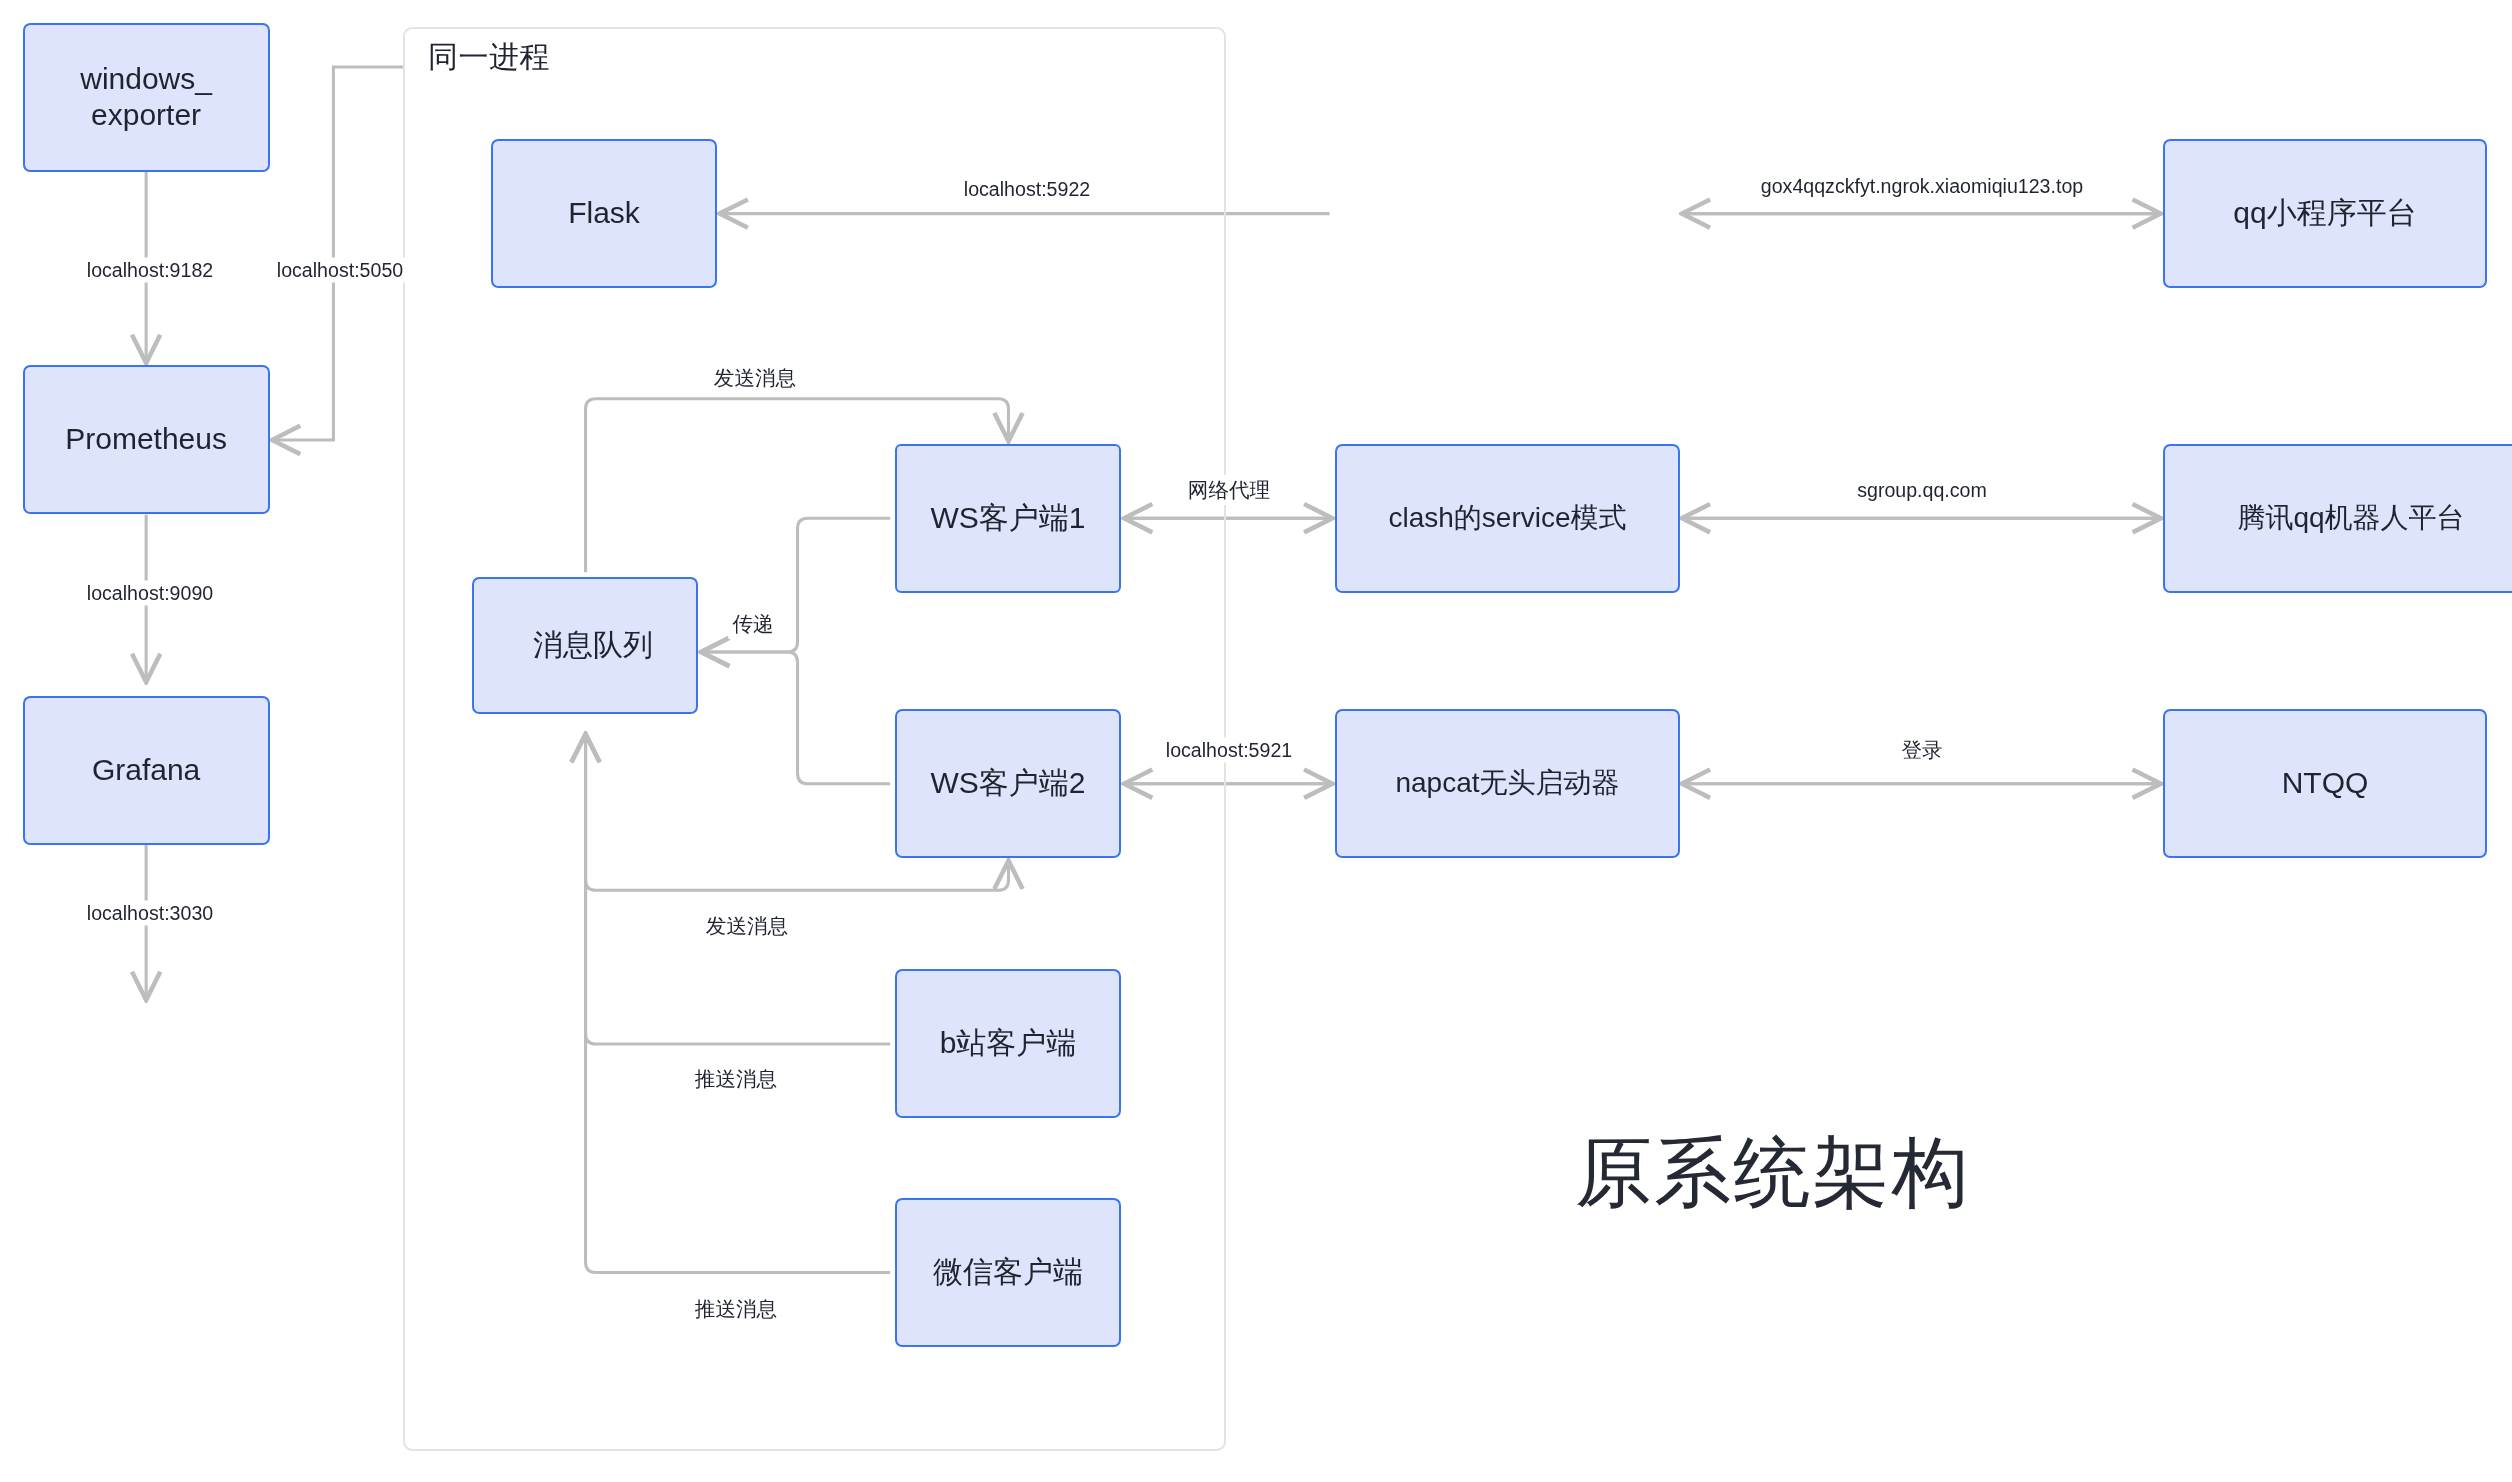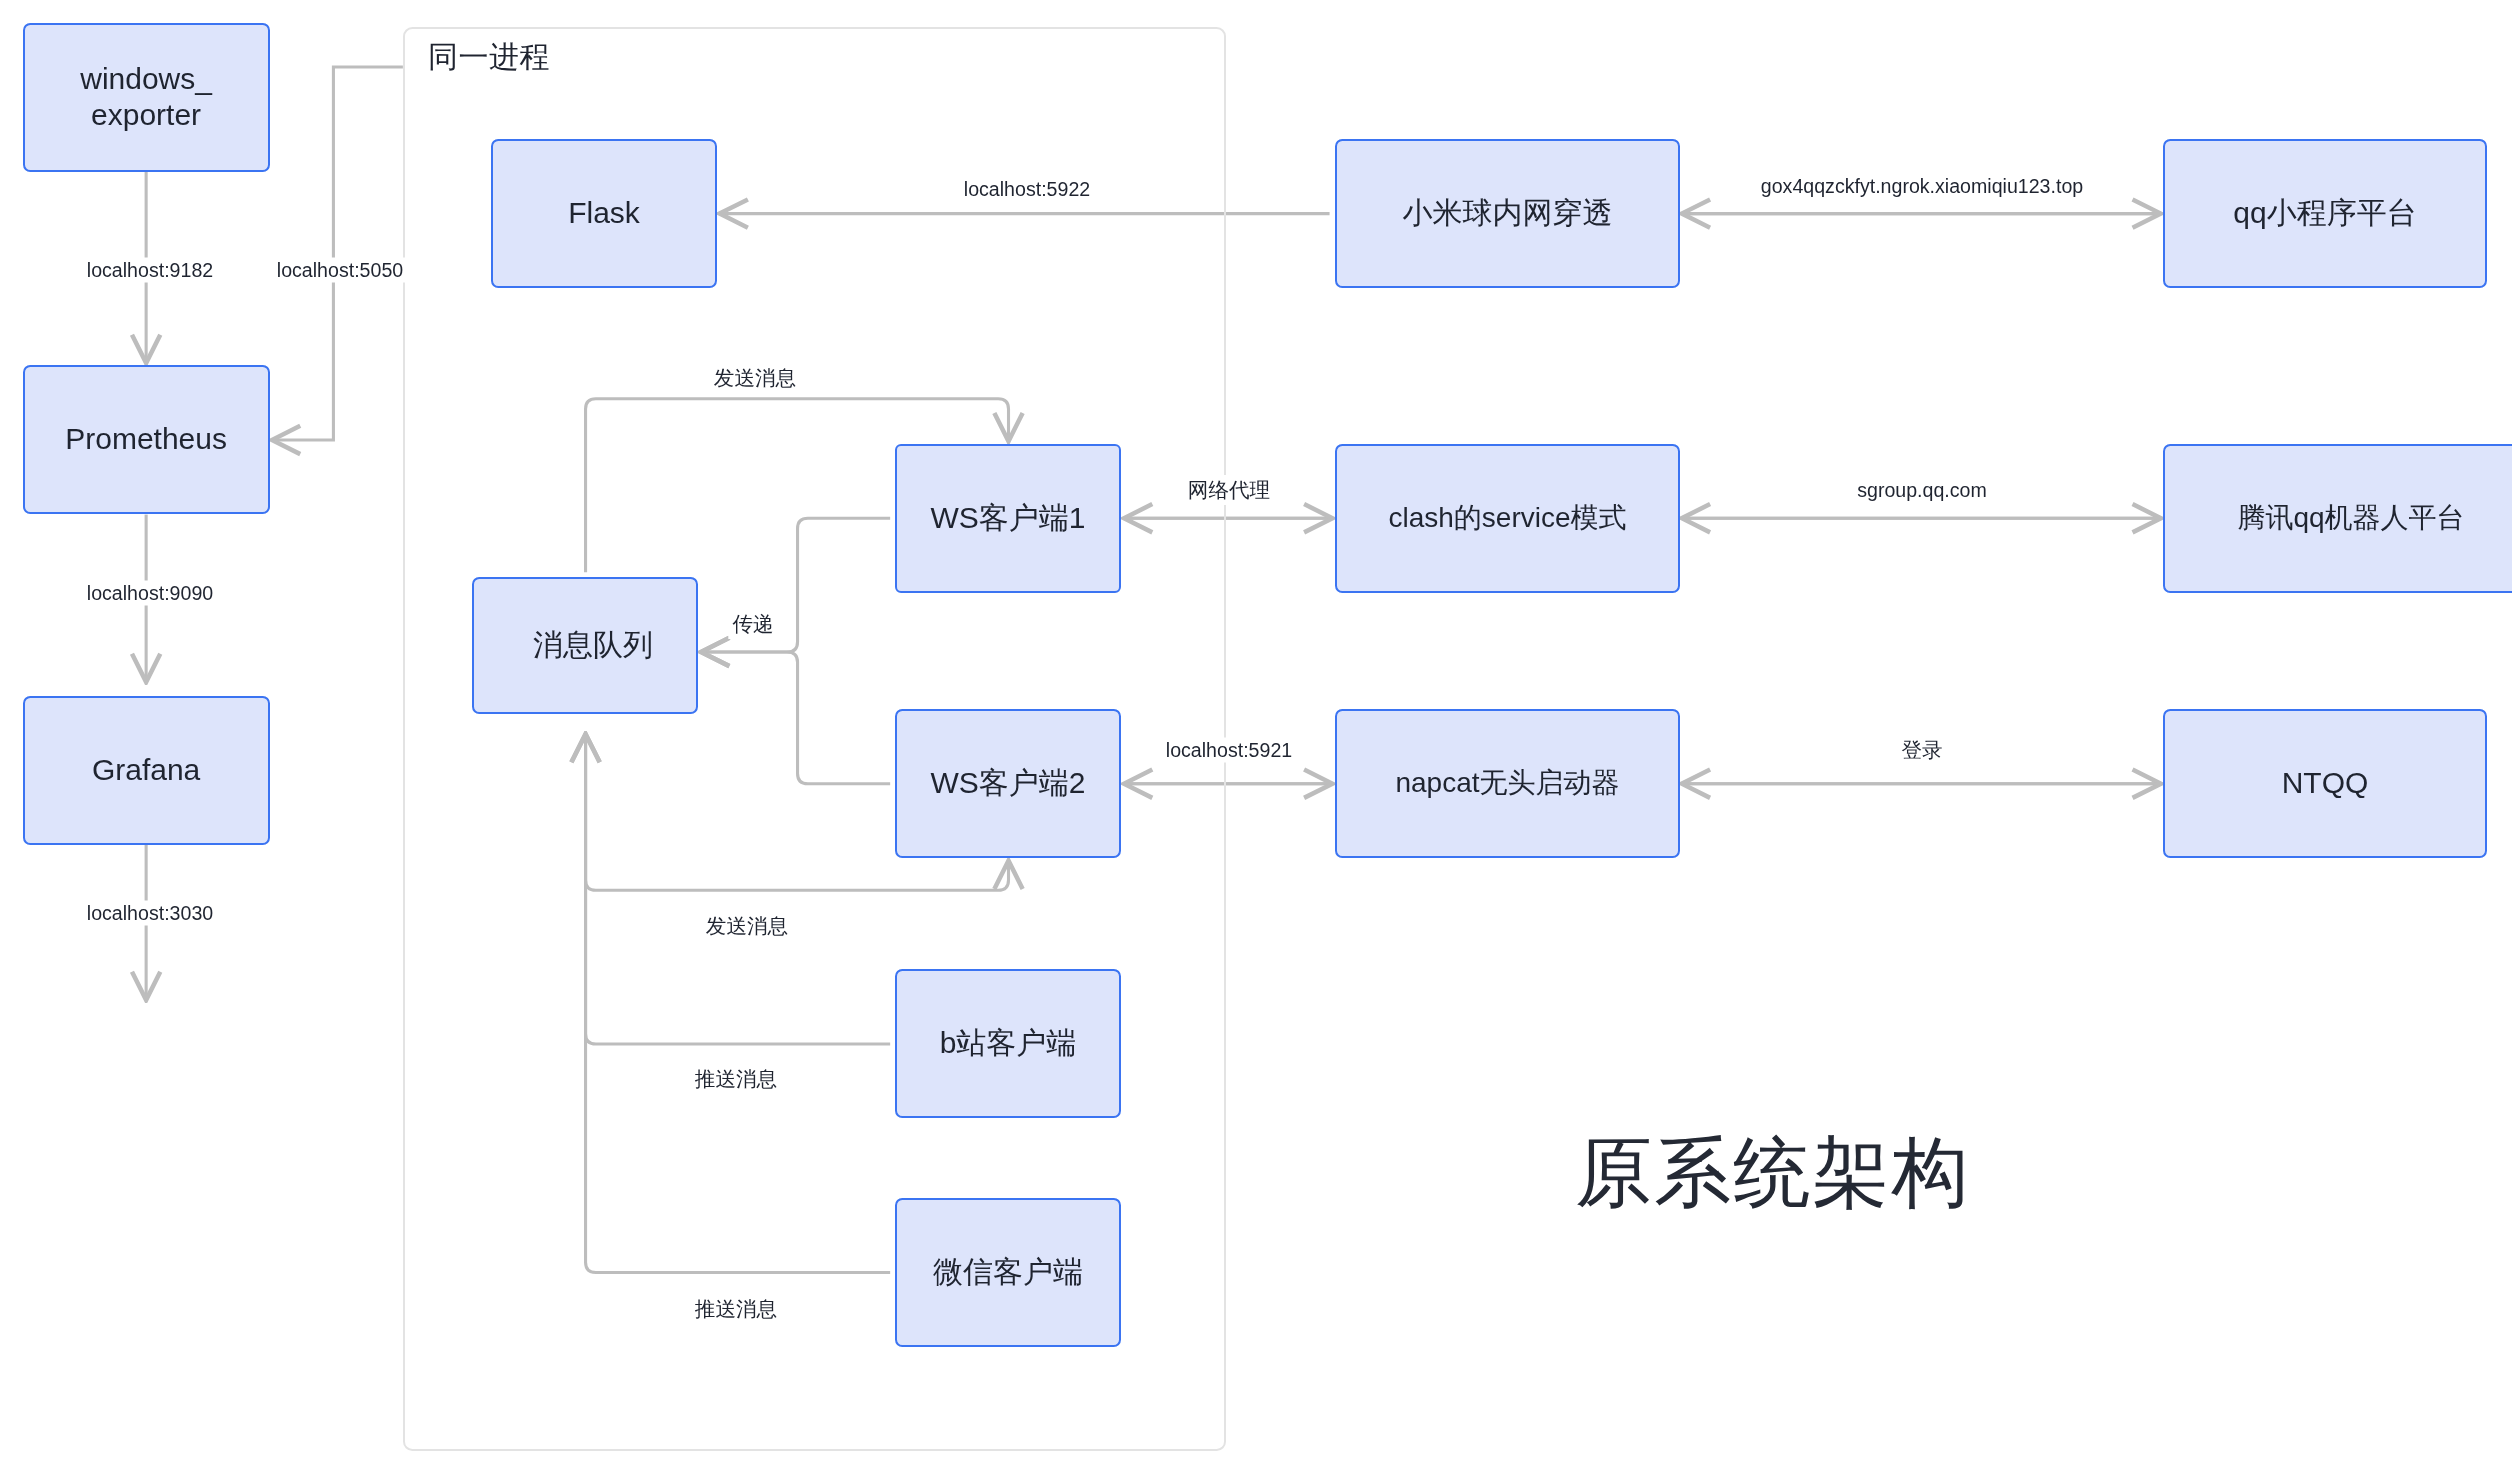--- a/index.html
+++ b/index.html
@@ -125,21 +125,20 @@
 
   <div class="group-box" style="left:403px;top:27px;width:823px;height:1424px;"></div>
   <div class="group-title" style="left:428px;top:37px;">同一进程</div>
 
   <div class="node" style="left:22.6px;top:22.6px;width:247px;height:149px;">windows_
 exporter</div>
   <div class="node" style="left:22.6px;top:365px;width:247px;height:149px;">Prometheus</div>
   <div class="node" style="left:22.6px;top:684px;width:247px;height:149px;margin-top:12px;">Grafana</div>
 
   <div class="node" style="left:491px;top:139px;width:226px;height:149px;">Flask</div>
-  <div class="node" style="left:1335px;top:139px;width:345px;height:149px;">小米球内网穿透</div>
   <div class="node" style="left:2163px;top:139px;width:324px;height:149px;">qq小程序平台</div>
 
   <div class="node" style="left:472px;top:577px;width:226px;height:137px;padding-left:20px;">消息队列</div>
   <div class="node" style="left:895px;top:444px;width:226px;height:149px;border-radius:6px;">WS客户端1</div>
   <div class="node small" style="left:1335px;top:444px;width:345px;height:149px;">clash的service模式</div>
   <div class="node small" style="left:2163px;top:444px;width:376px;height:149px;text-align:right;">腾讯qq机器人平台</div>
 
   <div class="node" style="left:895px;top:709px;width:226px;height:149px;">WS客户端2</div>
   <div class="node small" style="left:1335px;top:709px;width:345px;height:149px;">napcat无头启动器</div>
   <div class="node" style="left:2163px;top:709px;width:324px;height:149px;">NTQQ</div>

